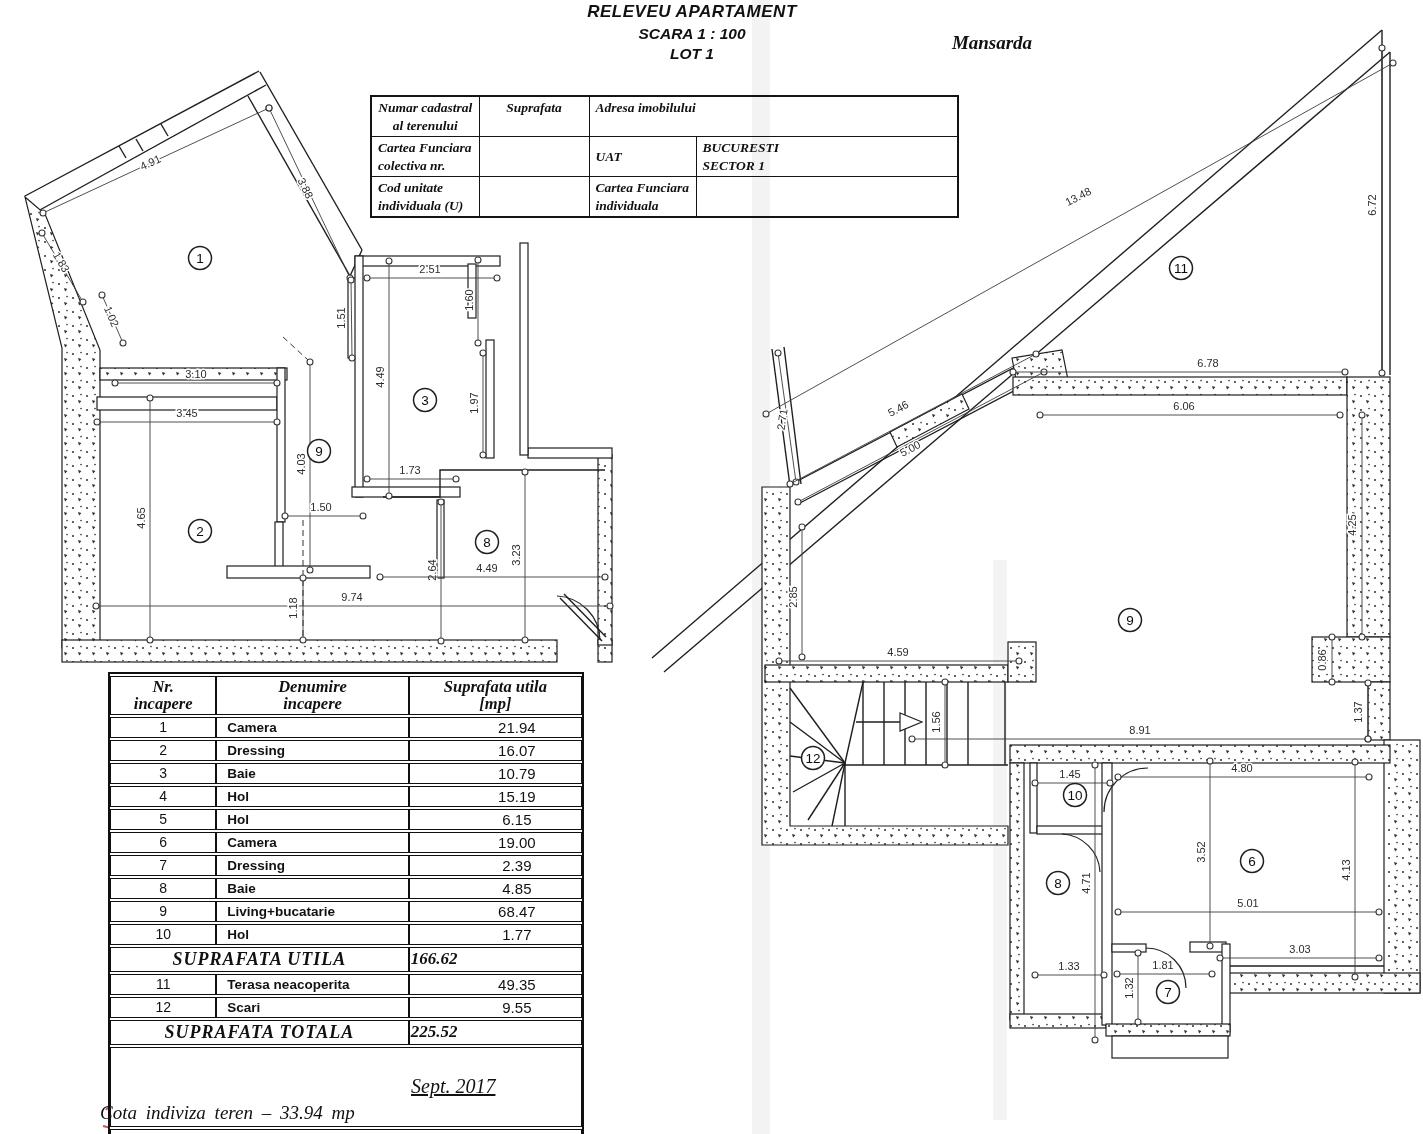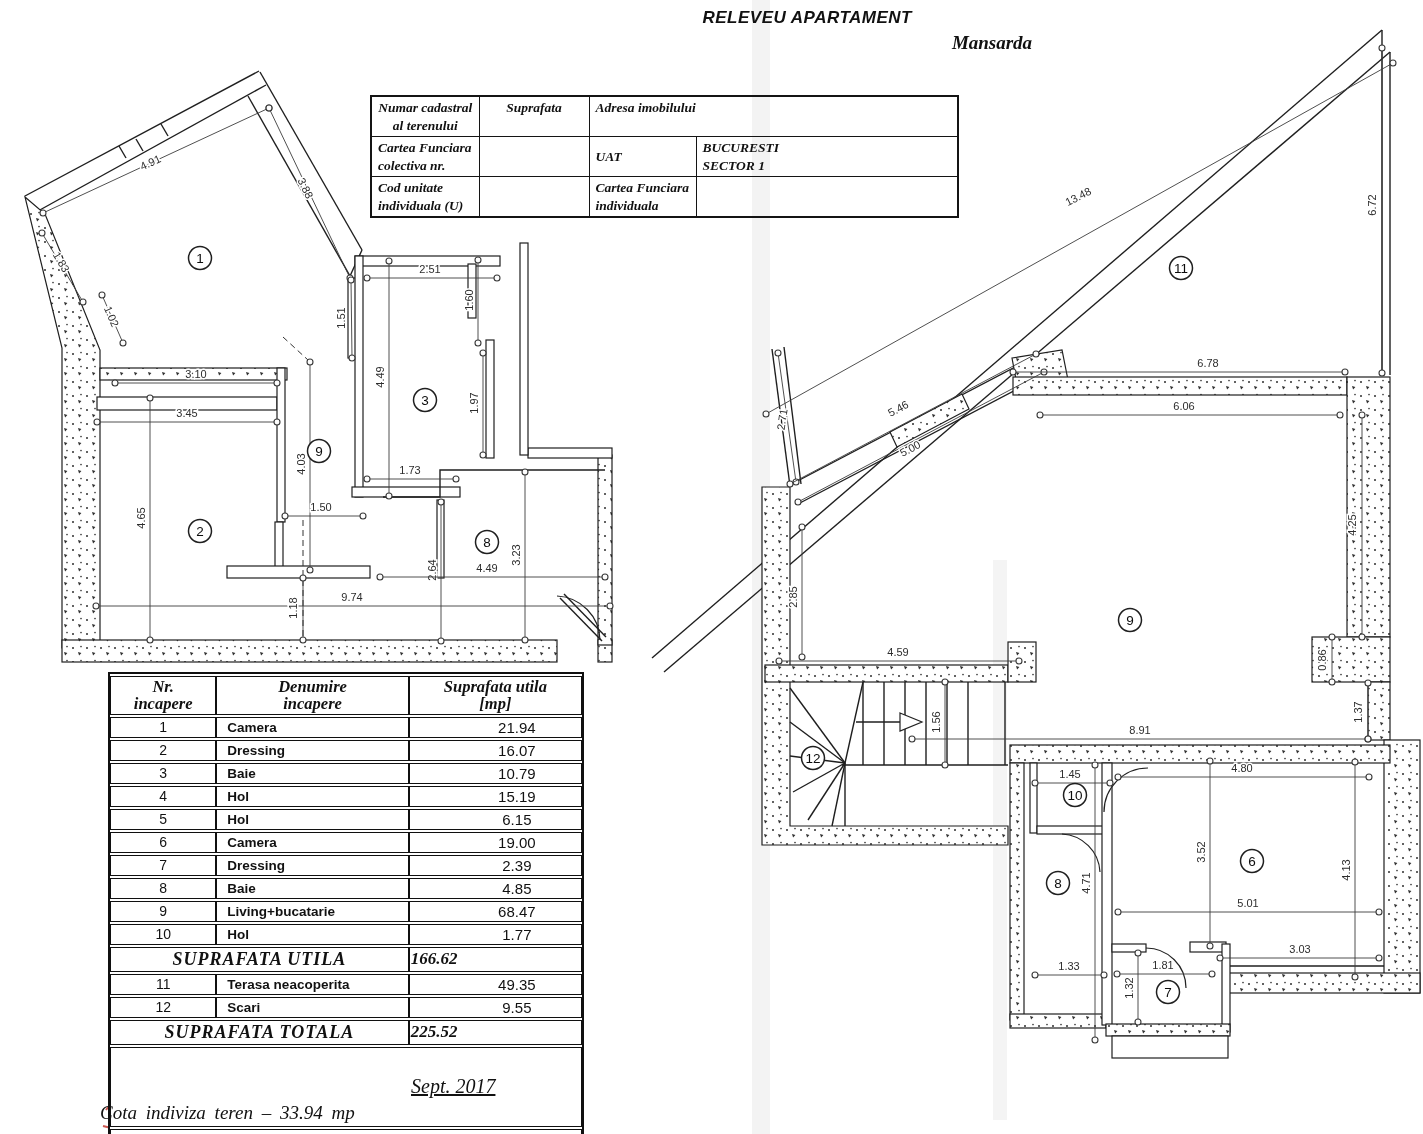--- a/index.html
+++ b/index.html
@@ -1,21 +1,21 @@
 <!DOCTYPE html>
 <html><head>
 <meta charset="utf-8">
 <style>
   html,body{margin:0;padding:0;background:#fff;}
   body{width:1423px;height:1134px;position:relative;overflow:hidden;
        font-family:"Liberation Serif",serif;color:#111;}
   .abs{position:absolute;}
 
   
-  .title-block{left:472px;top:8px;width:440px;text-align:right;}
+  .title-block{left:472px;top:2px;width:440px;text-align:center;}
   .t1{font:italic bold 17px "Liberation Sans",sans-serif;letter-spacing:.5px;}
   .t2{font:italic bold 15.5px "Liberation Sans",sans-serif;margin-top:3px;}
   .t3{font:italic bold 15.5px "Liberation Sans",sans-serif;margin-top:2px;}
   .mansarda{left:892px;top:32px;width:200px;text-align:center;
             font:italic bold 19px "Liberation Serif",serif;}
 
   
   .cad{left:370px;top:72px;border-collapse:collapse;table-layout:fixed;margin-top:23px;}
   .cad td{border:1.6px solid #141414;vertical-align:top;padding:2px 6px;
           font:italic bold 13.5px "Liberation Serif",serif;line-height:1.3;}
@@ -388,20 +388,22 @@
 
   <g class="stamp">
     <path d="M106,1110 q10,-14 21,-3 q-15,5 -2,9 q13,2 24,-7"></path>
     <path d="M148,1110 q8,-11 17,-3 q-11,9 5,7"></path>
     <path d="M103,1126 q25,7 82,2" stroke-dasharray="7 4"></path>
   </g>
 </svg>
 
 <div class="abs title-block">
   <div class="t1">RELEVEU APARTAMENT</div>
+  <div class="t2">SCARA 1 : 100</div>
+  <div class="t3">LOT 1</div>
 </div>
 <div class="abs mansarda">Mansarda</div>
 
 <table class="abs cad">
   <colgroup>
       <col style="width:108px">
       <col style="width:110px">
       <col style="width:107px">
       <col style="width:262px">
     </colgroup>

